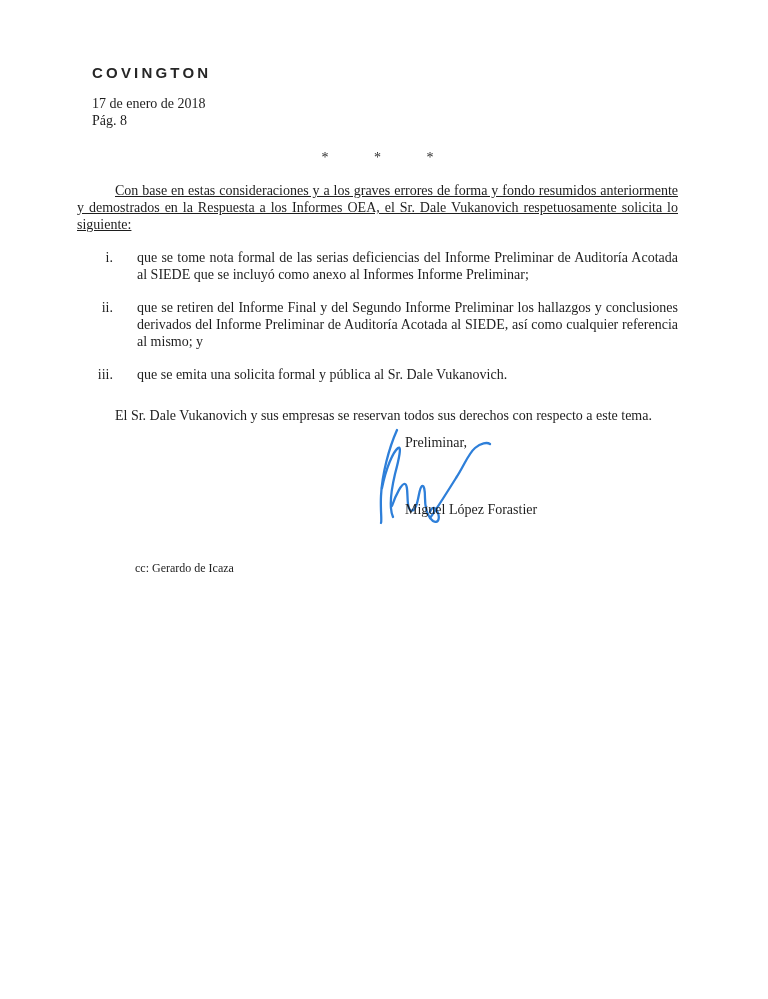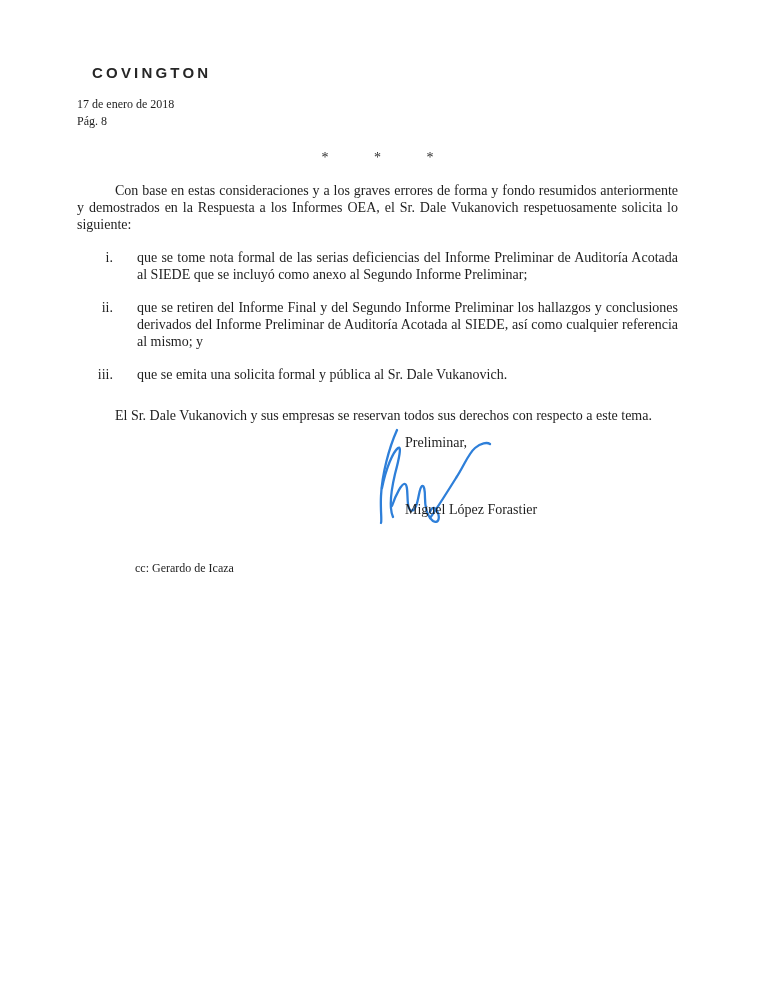--- a/index.html
+++ b/index.html
@@ -22,42 +22,43 @@
   .brand {
     margin-left: 15px;
     font-family: "Liberation Sans", "DejaVu Sans", sans-serif;
     font-size: 15px;
     line-height: 18px;
     font-weight: 700;
     letter-spacing: 3.2px;
     color: #262626;
   }
   .dateblock {
+    margin-left: 15px;
     margin-top: 14px;
-    font-size: 12px;
+    font-size: 14px;
     line-height: 16.5px;
   }
   .separator {
     margin-top: 21px;
     text-align: center;
     font-size: 14px;
     line-height: 16px;
     color: #2a2a2a;
   }
   .separator .star {
     display: inline-block;
     margin: 0 21px;
   }
   .para {
     margin: 0;
     font-size: 14px;
     line-height: 17px;
     text-align: justify;
   }
-  .intro { margin-top: 16px; text-indent: 38px; }
+  .intro { margin-top: 16px; text-indent: 38px; text-decoration: underline; }
   .closing { margin-top: 24px; text-indent: 38px; }
   .request-list { margin-top: 16px; }
   .request-item {
     display: flex;
     margin-bottom: 16px;
     font-size: 14px;
     line-height: 17px;
   }
   .request-item .numeral {
     flex: 0 0 36px;
@@ -112,21 +113,21 @@
       <span class="star">*</span>
       <span class="star">*</span>
       <span class="star">*</span>
     </div>
 
     <p class="para intro">Con base en estas consideraciones y a los graves errores de forma y fondo resumidos anteriormente y demostrados en la Respuesta a los Informes OEA, el Sr. Dale Vukanovich respetuosamente solicita lo siguiente:</p>
 
     <div class="request-list">
       <div class="request-item">
         <span class="numeral">i.</span>
-        <span class="request-text">que se tome nota formal de las serias deficiencias del Informe Preliminar de Auditoría Acotada al SIEDE que se incluyó como anexo al Segundo Informe Preliminar;</span>
+        <span class="request-text">que se tome nota formal de las serias deficiencias del Informe Preliminar de Auditoría Acotada al SIEDE que se incluyó como anexo al Informes Informe Preliminar;</span>
       </div>
       <div class="request-item">
         <span class="numeral">ii.</span>
         <span class="request-text">que se retiren del Informe Final y del Segundo Informe Preliminar los hallazgos y conclusiones derivados del Informe Preliminar de Auditoría Acotada al SIEDE, así como cualquier referencia al mismo; y</span>
       </div>
       <div class="request-item">
         <span class="numeral">iii.</span>
         <span class="request-text">que se emita una solicita formal y pública al Sr. Dale Vukanovich.</span>
       </div>
     </div>

